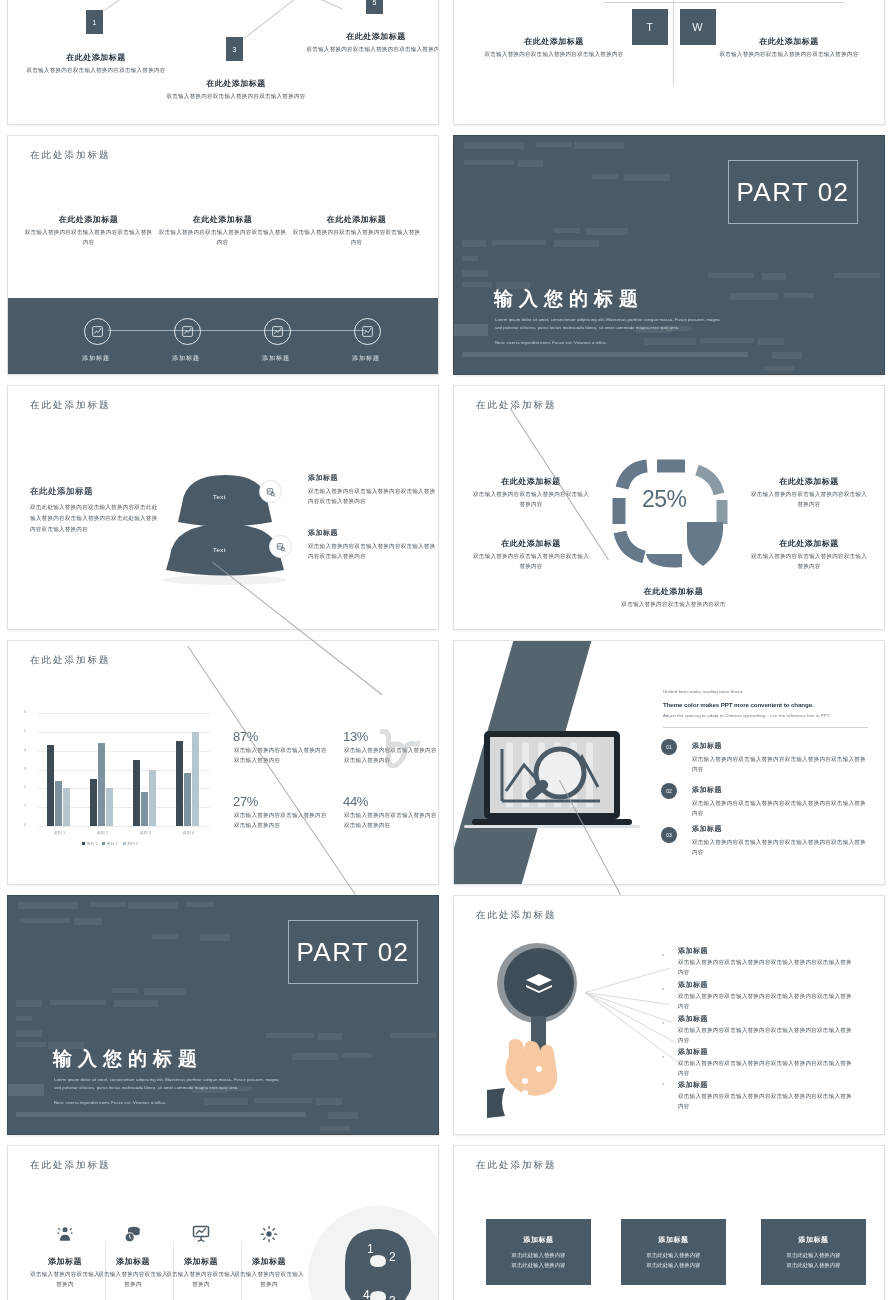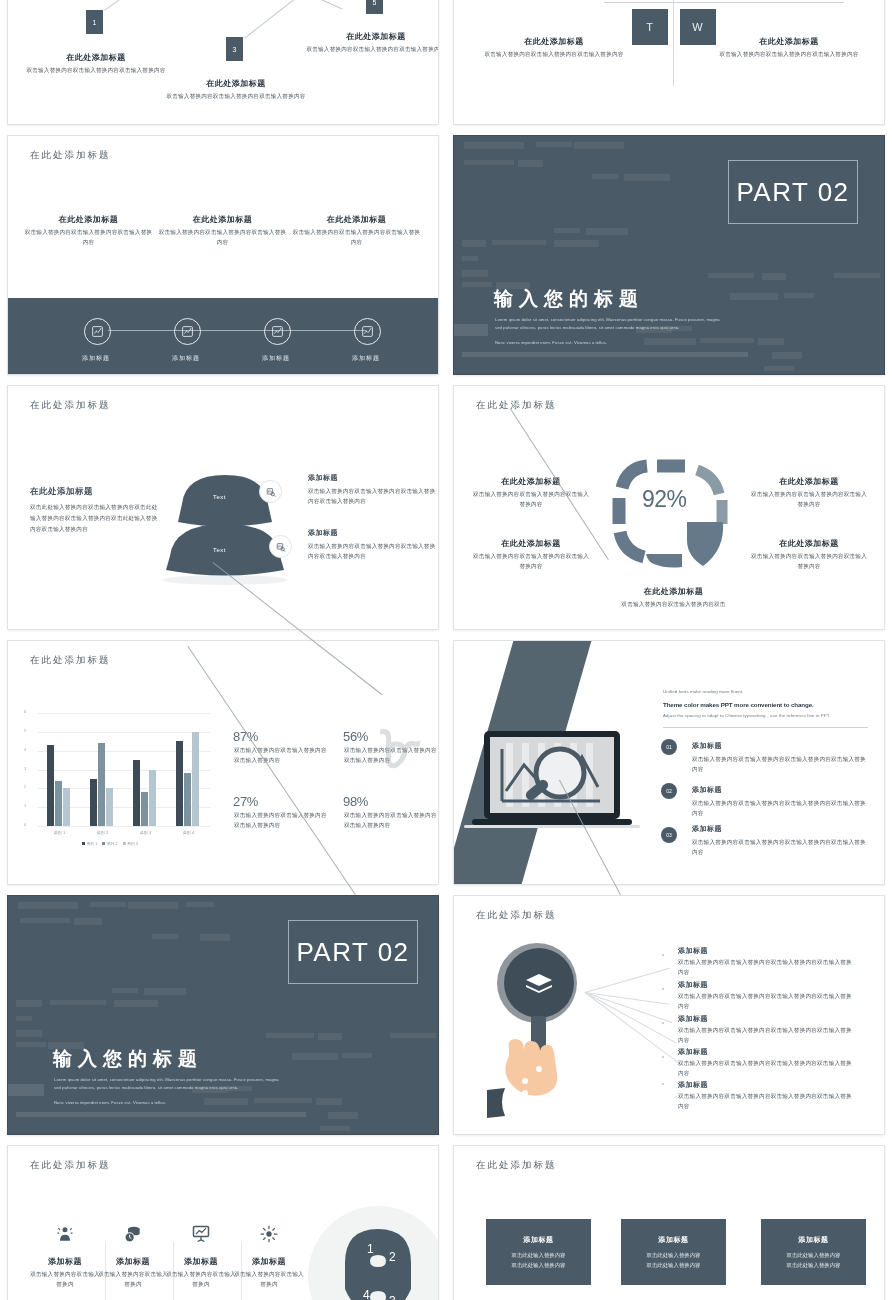--- a/index.html
+++ b/index.html
@@ -312,21 +312,21 @@
       <path d="M13 80 q4 20 24 25"></path>
       <path d="M50 14 l28 0"></path>
     </g>
     <g fill="none" stroke="#8a9ba6" stroke-width="11">
       <path d="M90 18 q18 6 22 24"></path>
       <path d="M115 48 l0 24"></path>
     </g>
     <path d="M47 112 q-6 -2 -8 -10 l36 0 l0 13 q-16 2 -28 -3 z" fill="#66798a"></path>
     <path d="M80 70 l36 0 q2 28 -20 44 q-16 -10 -16 -26 z" fill="#66798a"></path>
   </svg>
-  <div class="pct" style="left:188px;top:100px;">92%</div>
+  <div class="pct" style="left:188px;top:100px;">25%</div>
 
   <div style="position:absolute;left:18px;top:90px;width:118px;">
     <div class="h3 ctr">在此处添加标题</div>
     <div class="bd ctr" style="margin-top:3px;">双击输入替换内容双击输入替换内容双击输入替换内容</div>
   </div>
   <div style="position:absolute;left:18px;top:152px;width:118px;">
     <div class="h3 ctr">在此处添加标题</div>
     <div class="bd ctr" style="margin-top:3px;">双击输入替换内容双击输入替换内容双击输入替换内容</div>
   </div>
   <div style="position:absolute;left:296px;top:90px;width:118px;">
@@ -378,25 +378,25 @@
         <div class="catlab" style="left: 144.5px; top: 123px;">类别 4</div>
         <div class="legend" style="left: 58px; top: 134px;">
           <span><i class="lg-sw" style="background:#3d4b57"></i>系列 1</span>
           <span><i class="lg-sw" style="background:#7d929f"></i>系列 2</span>
           <span><i class="lg-sw" style="background:#b6c6d0"></i>系列 3</span>
         </div>
       </div>
 
   <div class="pctbig" style="left:225px;top:88px;">87%</div>
   <div class="bd" style="position:absolute;left:226px;top:105px;width:96px;">双击输入替换内容双击输入替换内容双击输入替换内容</div>
-  <div class="pctbig" style="left:335px;top:88px;">56%</div>
+  <div class="pctbig" style="left:335px;top:88px;">13%</div>
   <div class="bd" style="position:absolute;left:336px;top:105px;width:96px;">双击输入替换内容双击输入替换内容双击输入替换内容</div>
   <div class="pctbig" style="left:225px;top:153px;">27%</div>
   <div class="bd" style="position:absolute;left:226px;top:170px;width:96px;">双击输入替换内容双击输入替换内容双击输入替换内容</div>
-  <div class="pctbig" style="left:335px;top:153px;">98%</div>
+  <div class="pctbig" style="left:335px;top:153px;">44%</div>
   <div class="bd" style="position:absolute;left:336px;top:170px;width:96px;">双击输入替换内容双击输入替换内容双击输入替换内容</div>
 </div>
 
 <div class="slide" style="left:454px;top:641px;width:430px;height:243px;">
   <div class="diag" style="left:25px;top:-40px;width:75px;height:330px;transform:rotate(16deg);"></div>
 
   <svg width="180" height="110" viewBox="0 0 180 110" style="position:absolute;left:8px;top:88px;">
     <rect x="22" y="2" width="136" height="88" rx="5" fill="#1d262c"></rect>
     <rect x="28" y="8" width="124" height="76" fill="#d6d8da"></rect>
     <g fill="#e8eaec">

